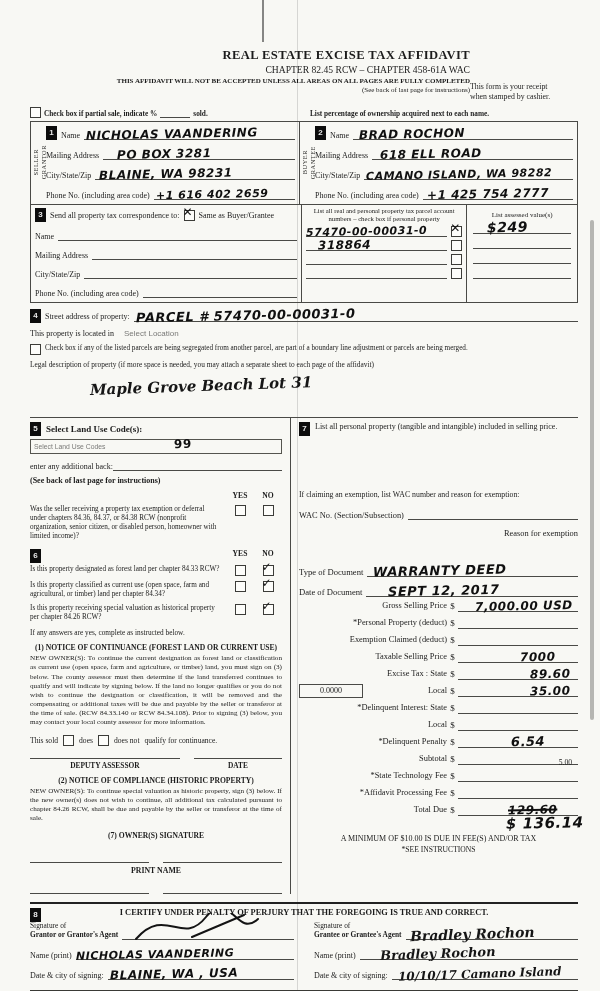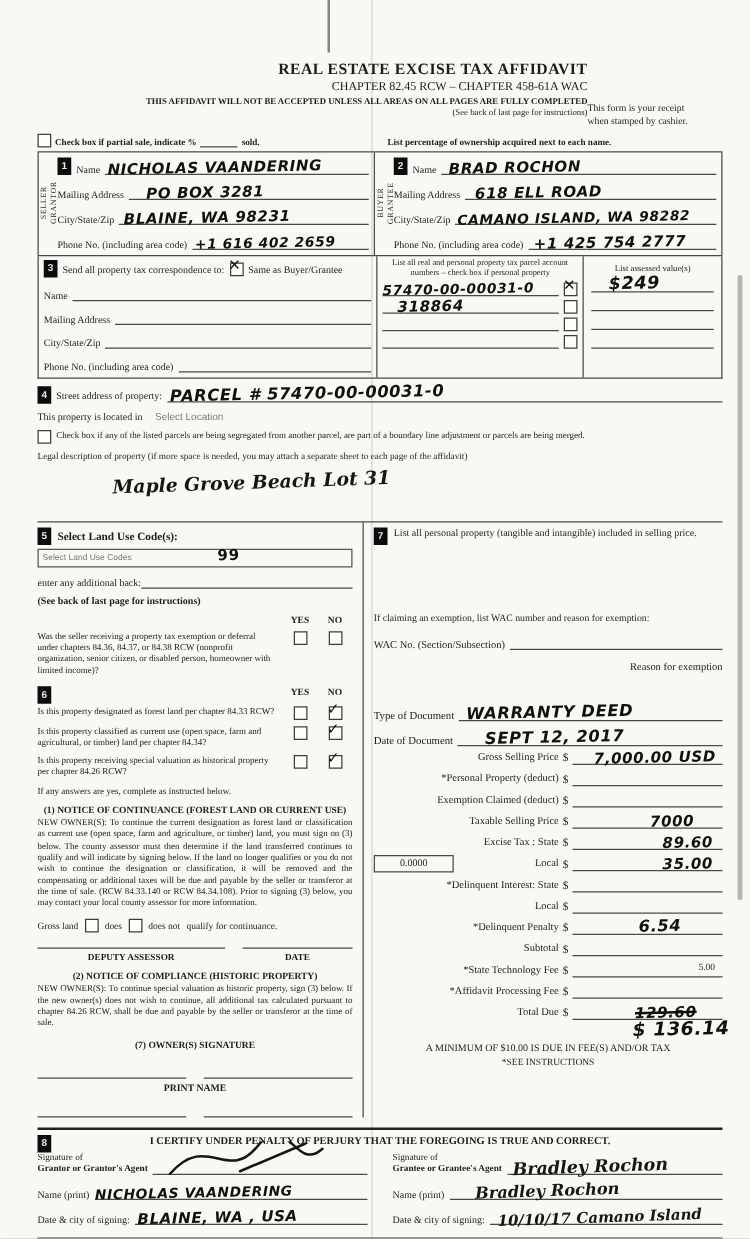--- a/index.html
+++ b/index.html
@@ -112,21 +112,21 @@
   .sigpair .line{height:8px;}
   .printname{font-size:7.8px;font-weight:bold;text-align:center;margin-top:3px;}
 
   
   .sec7head{display:flex;gap:5px;font-size:8px;align-items:flex-start;line-height:1.3;}
   .exnote{font-size:7.8px;margin-top:4px;}
   .mrow{display:flex;align-items:center;height:17px;}
   .ml{width:148px;text-align:right;font-size:8.4px;white-space:nowrap;}
   .ds{width:11px;text-align:center;font-size:9px;}
   .ratebox{width:62px;height:12px;border:1px solid #4a4a46;font-size:8px;text-align:center;line-height:12px;flex:none;margin-right:4px;}
-  .typed{position:absolute;right:6px;bottom:3px;font-size:7.6px;}
+  .typed{position:absolute;right:6px;bottom:14px;font-size:7.6px;}
   .strike{text-decoration:line-through;text-decoration-thickness:2px;}
   .total-new{position:absolute;right:-6px;bottom:-17px;font-size:15px;}
   .minimum{font-size:8px;font-weight:normal;text-align:center;margin-top:16px;line-height:1.35;}
 
   
   .sec8{border-top:2px solid #222;margin-top:8px;position:relative;padding-top:2px;}
   .certify{text-align:center;font-size:8.4px;font-weight:bold;padding:2px 0 4px 0;}
   .sighalves{display:flex;}
   .sighalf{flex:1;padding:0 6px 4px 0;display:flex;flex-direction:column;gap:8px;}
   .sighalf+.sighalf{padding-left:14px;padding-right:0;}
@@ -393,21 +393,21 @@
           <span class="qn">
               <span class="cb">
                 <span class="mk">✓</span>
               </span>
             </span>
         </div>
         <div class="smallnote">If any answers are yes, complete as instructed below.</div>
         <div class="ctitle">(1) NOTICE OF CONTINUANCE (FOREST LAND OR CURRENT USE)</div>
         <div class="cpara">NEW OWNER(S): To continue the current designation as forest land or classification as current use (open space, farm and agriculture, or timber) land, you must sign on (3) below. The county assessor must then determine if the land transferred continues to qualify and will indicate by signing below. If the land no longer qualifies or you do not wish to continue the designation or classification, it will be removed and the compensating or additional taxes will be due and payable by the seller or transferor at the time of sale. (RCW 84.33.140 or RCW 84.34.108). Prior to signing (3) below, you may contact your local county assessor for more information.</div>
         <div class="qualify">
-          <span>Gross land</span>
+          <span>This sold</span>
           <span class="cb"></span>
           <span>does</span>
           <span class="cb"></span>
           <span>does not</span>
           <span>qualify for continuance.</span>
         </div>
         <div class="dalines">
           <div class="dal"><div class="ln"></div><span>DEPUTY ASSESSOR</span></div>
           <div class="dal2"><div class="ln"></div><span>DATE</span></div>
         </div>

